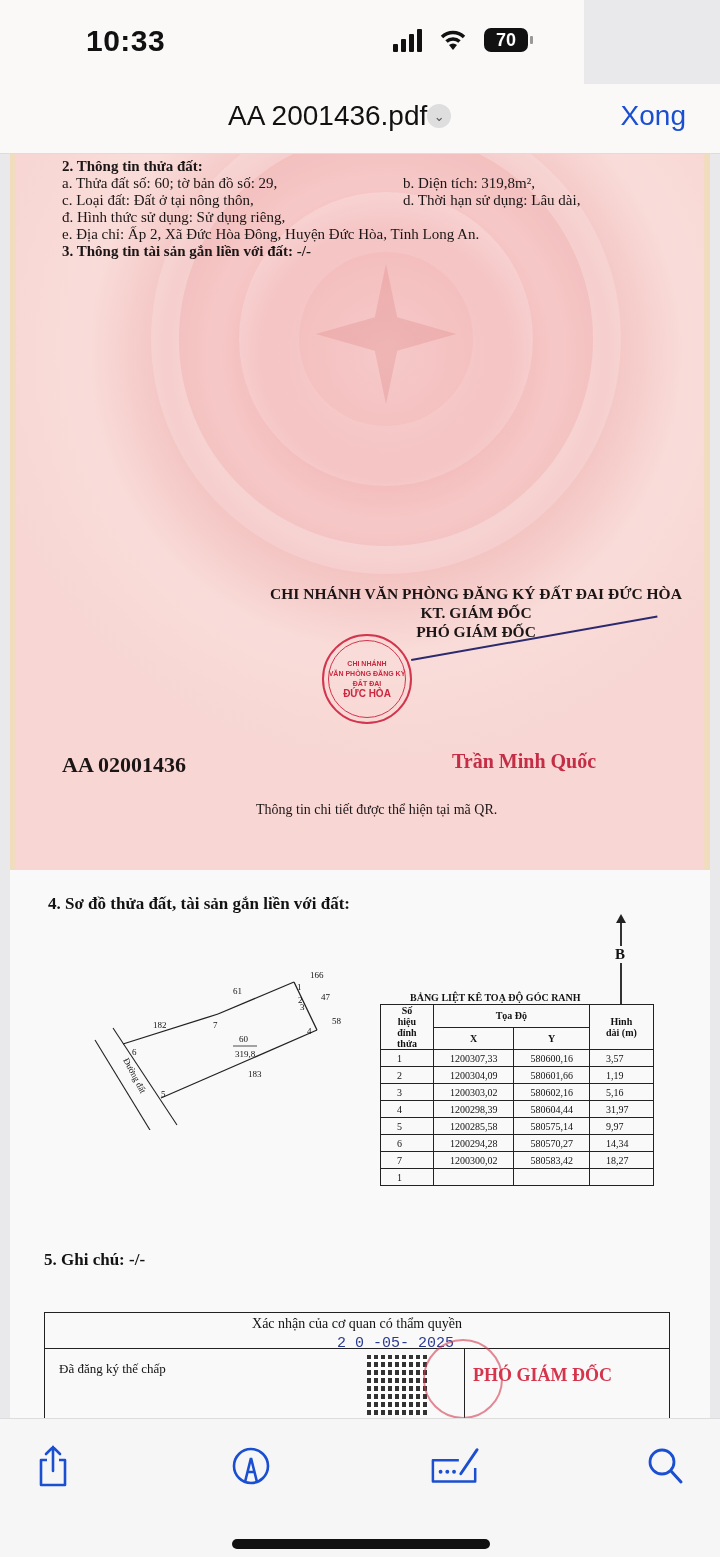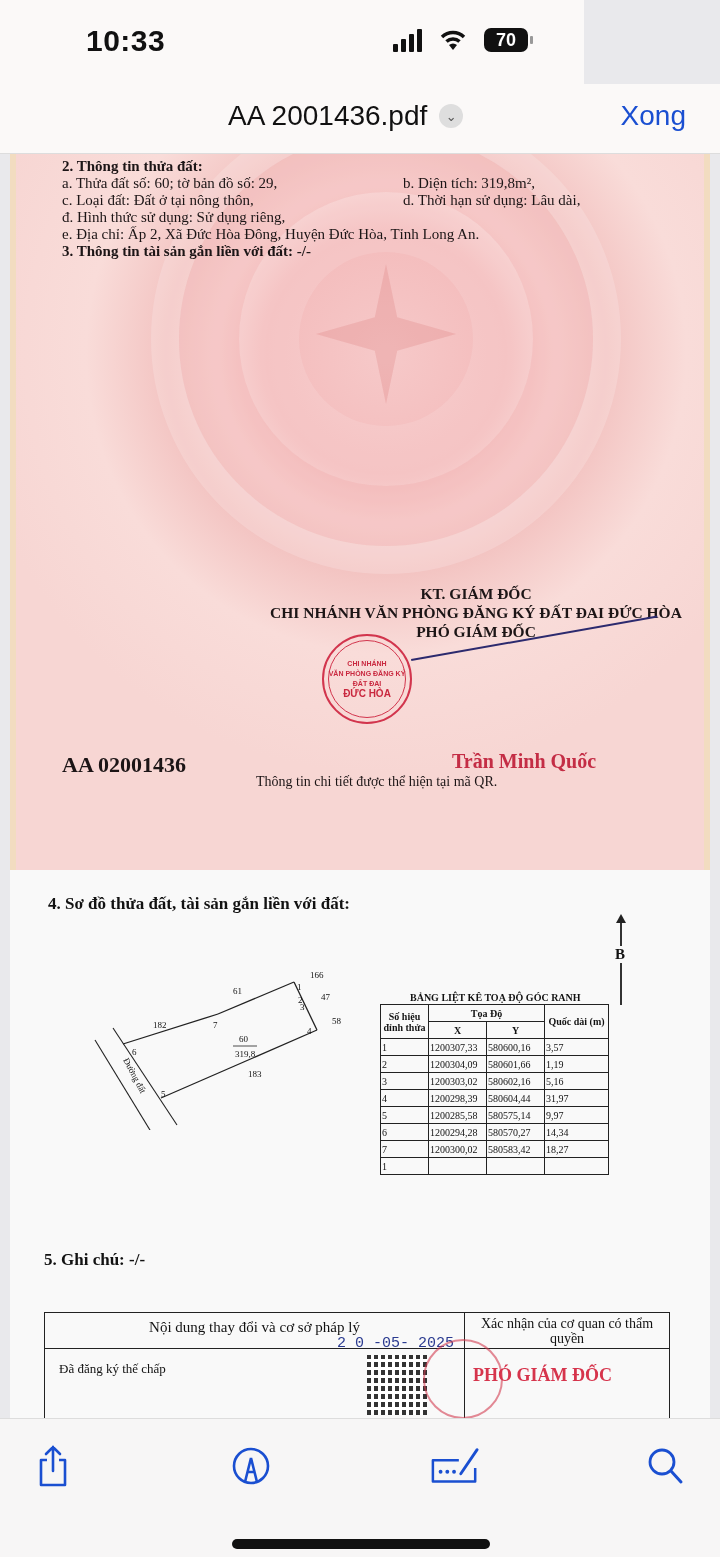--- a/index.html
+++ b/index.html
@@ -5,47 +5,47 @@
 *{box-sizing:border-box;margin:0;padding:0}
 body{width:720px;height:1557px;overflow:hidden;background:#e9e9ec;font-family:"Liberation Sans",sans-serif;position:relative}
 .statusbar{position:absolute;top:0;left:0;width:584px;height:84px;background:#fbf9f8;z-index:5}
 .time{position:absolute;left:86px;top:24px;font-size:30px;font-weight:600;color:#111;letter-spacing:0.5px}
 .status-icons{position:absolute;right:56px;top:28px;display:flex;align-items:center;gap:17px}
 .signal{display:flex;align-items:flex-end;gap:3px;height:24px}
 .signal span{width:5px;background:#111;border-radius:1px}
 .battery{width:44px;height:24px;border-radius:7px;background:#111;color:#fff;font-size:18px;font-weight:700;display:flex;align-items:center;justify-content:center;position:relative}
 .battery:after{content:"";position:absolute;right:-5px;top:8px;width:3px;height:8px;background:#999;border-radius:1px}
 .navbar{position:absolute;top:84px;left:0;width:720px;height:70px;background:#fbf9f8;border-bottom:1px solid #ddd;z-index:5}
-.doc-title{position:absolute;left:228px;top:16px;font-size:28px;color:#111;display:flex;align-items:center;gap:12px}
+.doc-title{position:absolute;left:228px;top:16px;font-size:28px;color:#111;display:flex;align-items:center;}
 .chev{width:24px;height:24px;border-radius:50%;background:#dedede;display:inline-flex;align-items:center;justify-content:center;font-size:13px;color:#555}
 .done{position:absolute;right:34px;top:16px;font-size:28px;color:#1a4fd1;font-weight:500}
 .page1{position:absolute;left:10px;top:154px;width:700px;height:808px;background:radial-gradient(circle at 370px 200px,#f6c9c9 0,#f4bcbc 120px,#f7d0cf 170px,#f3c4c2 220px,#f9dcd9 300px,#f7d6d3 420px);border-left:6px solid #f2dcc0;border-right:6px solid #f2dcc0;overflow:hidden;font-family:"Liberation Serif",serif;color:#1c1516}
 .rings{position:absolute;left:135px;top:-50px;width:470px;height:470px;border-radius:50%;border:28px solid rgba(255,255,255,0.18);box-shadow:inset 0 0 0 60px rgba(240,160,160,0.25),inset 0 0 0 120px rgba(255,255,255,0.12)}
 .star{position:absolute;left:300px;top:110px;width:140px;height:140px;background:rgba(220,120,120,0.25);clip-path:polygon(50% 0,58% 38%,100% 50%,58% 62%,50% 100%,42% 62%,0 50%,42% 38%)}
 .p1-line{position:absolute;font-size:15px;line-height:17px;white-space:nowrap}
 .bold{font-weight:700}
 .center-block{position:absolute;left:250px;top:430px;width:420px;text-align:center}
 .center-block div{font-size:15.5px;line-height:19px}
 .stamp{position:absolute;left:306px;top:480px;width:90px;height:90px;border-radius:50%;border:2px solid #d2354d;display:flex;flex-direction:column;align-items:center;justify-content:center;color:#c9283f;font-family:"Liberation Sans",sans-serif;font-size:7px;font-weight:700;text-align:center;line-height:10px}
 .stamp .big{font-size:10px}
 .stamp:before{content:"";position:absolute;inset:4px;border-radius:50%;border:1px solid #d2354d}
 .sig{position:absolute;left:395px;top:505px;width:250px;height:50px;border-top:2px solid #2c2a6e;transform:rotate(-10deg);transform-origin:left top}
 .signer{position:absolute;left:436px;top:596px;color:#c42d45;font-size:20px;font-weight:700}
 .serial{position:absolute;left:46px;top:598px;font-size:22px;font-weight:700}
-.qr-note{position:absolute;left:240px;top:620px;font-size:14px}
+.qr-note{position:absolute;left:240px;top:648px;font-size:14px}
 .border-band{position:absolute;left:0;bottom:0;width:100%;height:30px;background:linear-gradient(#f7d6c8,#f4c1b0);border-top:2px solid #efb09b}
 .page2{position:absolute;left:10px;top:870px;width:700px;height:560px;background:#f9f9f9;font-family:"Liberation Serif",serif;color:#121212;overflow:hidden}
 .p2-heading{position:absolute;font-size:17px;font-weight:700}
 .north{position:absolute;left:610px;top:50px;width:2px;height:85px;background:#333}
 .north:before{content:"";position:absolute;left:-4px;top:-6px;border-left:5px solid transparent;border-right:5px solid transparent;border-bottom:9px solid #222}
 .north-b{position:absolute;left:605px;top:76px;font-weight:700;font-size:15px;background:#f9f9f9}
 .plot{position:absolute;left:75px;top:80px}
 .coord-title{position:absolute;left:400px;top:122px;font-size:10px;font-weight:700}
 table.coord{position:absolute;left:370px;top:134px;border-collapse:collapse;font-size:10px}
-table.coord td,table.coord th{border:1px solid #222;height:17px;padding:0 1px}
+table.coord td,table.coord th{border:1px solid #222;height:17px;padding:0 16px}
 table.coord th{font-weight:700}
 .changes-table{position:absolute;left:34px;top:442px;width:626px;border:1.5px solid #222;border-bottom:none;height:130px}
 .ct-head{display:flex;border-bottom:1.5px solid #222;height:36px}
 .ct-c1{width:420px;border-right:1.5px solid #222;text-align:center;font-size:15px;padding-top:6px}
 .ct-c2{flex:1;text-align:center;font-size:14px;line-height:15px;padding-top:3px}
 .ct-body{display:flex;height:94px}
 .ct-b1{width:420px;border-right:1.5px solid #222;position:relative}
 .ct-b2{flex:1;position:relative}
 .reg-text{position:absolute;left:14px;top:12px;font-size:13px}
 .date-stamp{position:absolute;left:292px;top:-14px;color:#2b3b90;font-family:"Liberation Mono",monospace;font-size:15px}
@@ -92,22 +92,22 @@
   <div class="p1-line bold" style="left:46px;top:4px">2. Thông tin thửa đất:</div>
   <div class="p1-line" style="left:46px;top:21px">a. Thửa đất số: 60; tờ bản đồ số: 29,</div>
   <div class="p1-line" style="left:387px;top:21px">b. Diện tích: 319,8m²,</div>
   <div class="p1-line" style="left:46px;top:38px">c. Loại đất: Đất ở tại nông thôn,</div>
   <div class="p1-line" style="left:387px;top:38px">d. Thời hạn sử dụng: Lâu dài,</div>
   <div class="p1-line" style="left:46px;top:55px">đ. Hình thức sử dụng: Sử dụng riêng,</div>
   <div class="p1-line" style="left:46px;top:72px">e. Địa chỉ: Ấp 2, Xã Đức Hòa Đông, Huyện Đức Hòa, Tỉnh Long An.</div>
   <div class="p1-line bold" style="left:46px;top:89px">3. Thông tin tài sản gắn liền với đất: -/-</div>
 
   <div class="center-block">
+    <div class="bold">CHI NHÁNH VĂN PHÒNG ĐĂNG KÝ ĐẤT ĐAI ĐỨC HÒA</div>
     <div class="bold">KT. GIÁM ĐỐC</div>
-    <div class="bold">CHI NHÁNH VĂN PHÒNG ĐĂNG KÝ ĐẤT ĐAI ĐỨC HÒA</div>
     <div class="bold">PHÓ GIÁM ĐỐC</div>
   </div>
 
   <div class="stamp">
     <div>CHI NHÁNH</div>
     <div>VĂN PHÒNG ĐĂNG KÝ</div>
     <div>ĐẤT ĐAI</div>
     <div class="big">ĐỨC HÒA</div>
   </div>
   <div class="sig"></div>
@@ -149,21 +149,21 @@
     </g>
     <line x1="148" y1="96" x2="172" y2="96" stroke="#222" stroke-width="0.8"></line>
   </svg>
 
   <div class="coord-title">BẢNG LIỆT KÊ TOẠ ĐỘ GÓC RANH</div>
   <table class="coord">
     <tbody>
         <tr>
       <th rowspan="2" style="width:48px">Số hiệu đỉnh thửa</th>
       <th colspan="2">Tọa Độ</th>
-      <th rowspan="2" style="width:64px">Quốc dài (m)</th>
+      <th rowspan="2" style="width:64px">Hình dài (m)</th>
     </tr>
     <tr>
       <th style="width:58px">X</th>
       <th style="width:58px">Y</th>
     </tr>
     <tr>
           <td>1</td>
           <td>1200307,33</td>
           <td>580600,16</td>
           <td>3,57</td>
@@ -210,21 +210,20 @@
           <td></td>
           <td></td>
         </tr>
   </tbody>
     </table>
 
   <div class="p2-heading" style="left:34px;top:380px">5. Ghi chú: -/-</div>
 
   <div class="changes-table">
     <div class="ct-head">
-      <div class="ct-c1">Nội dung thay đổi và cơ sở pháp lý</div>
       <div class="ct-c2">Xác nhận của cơ quan có thẩm quyền</div>
     </div>
     <div class="ct-body">
       <div class="ct-b1">
         <div class="reg-text">Đã đăng ký thế chấp</div>
         <div class="date-stamp">2 0 -05- 2025</div>
         <div class="qr"></div>
         <div class="qr2"></div>
       </div>
       <div class="ct-b2">

